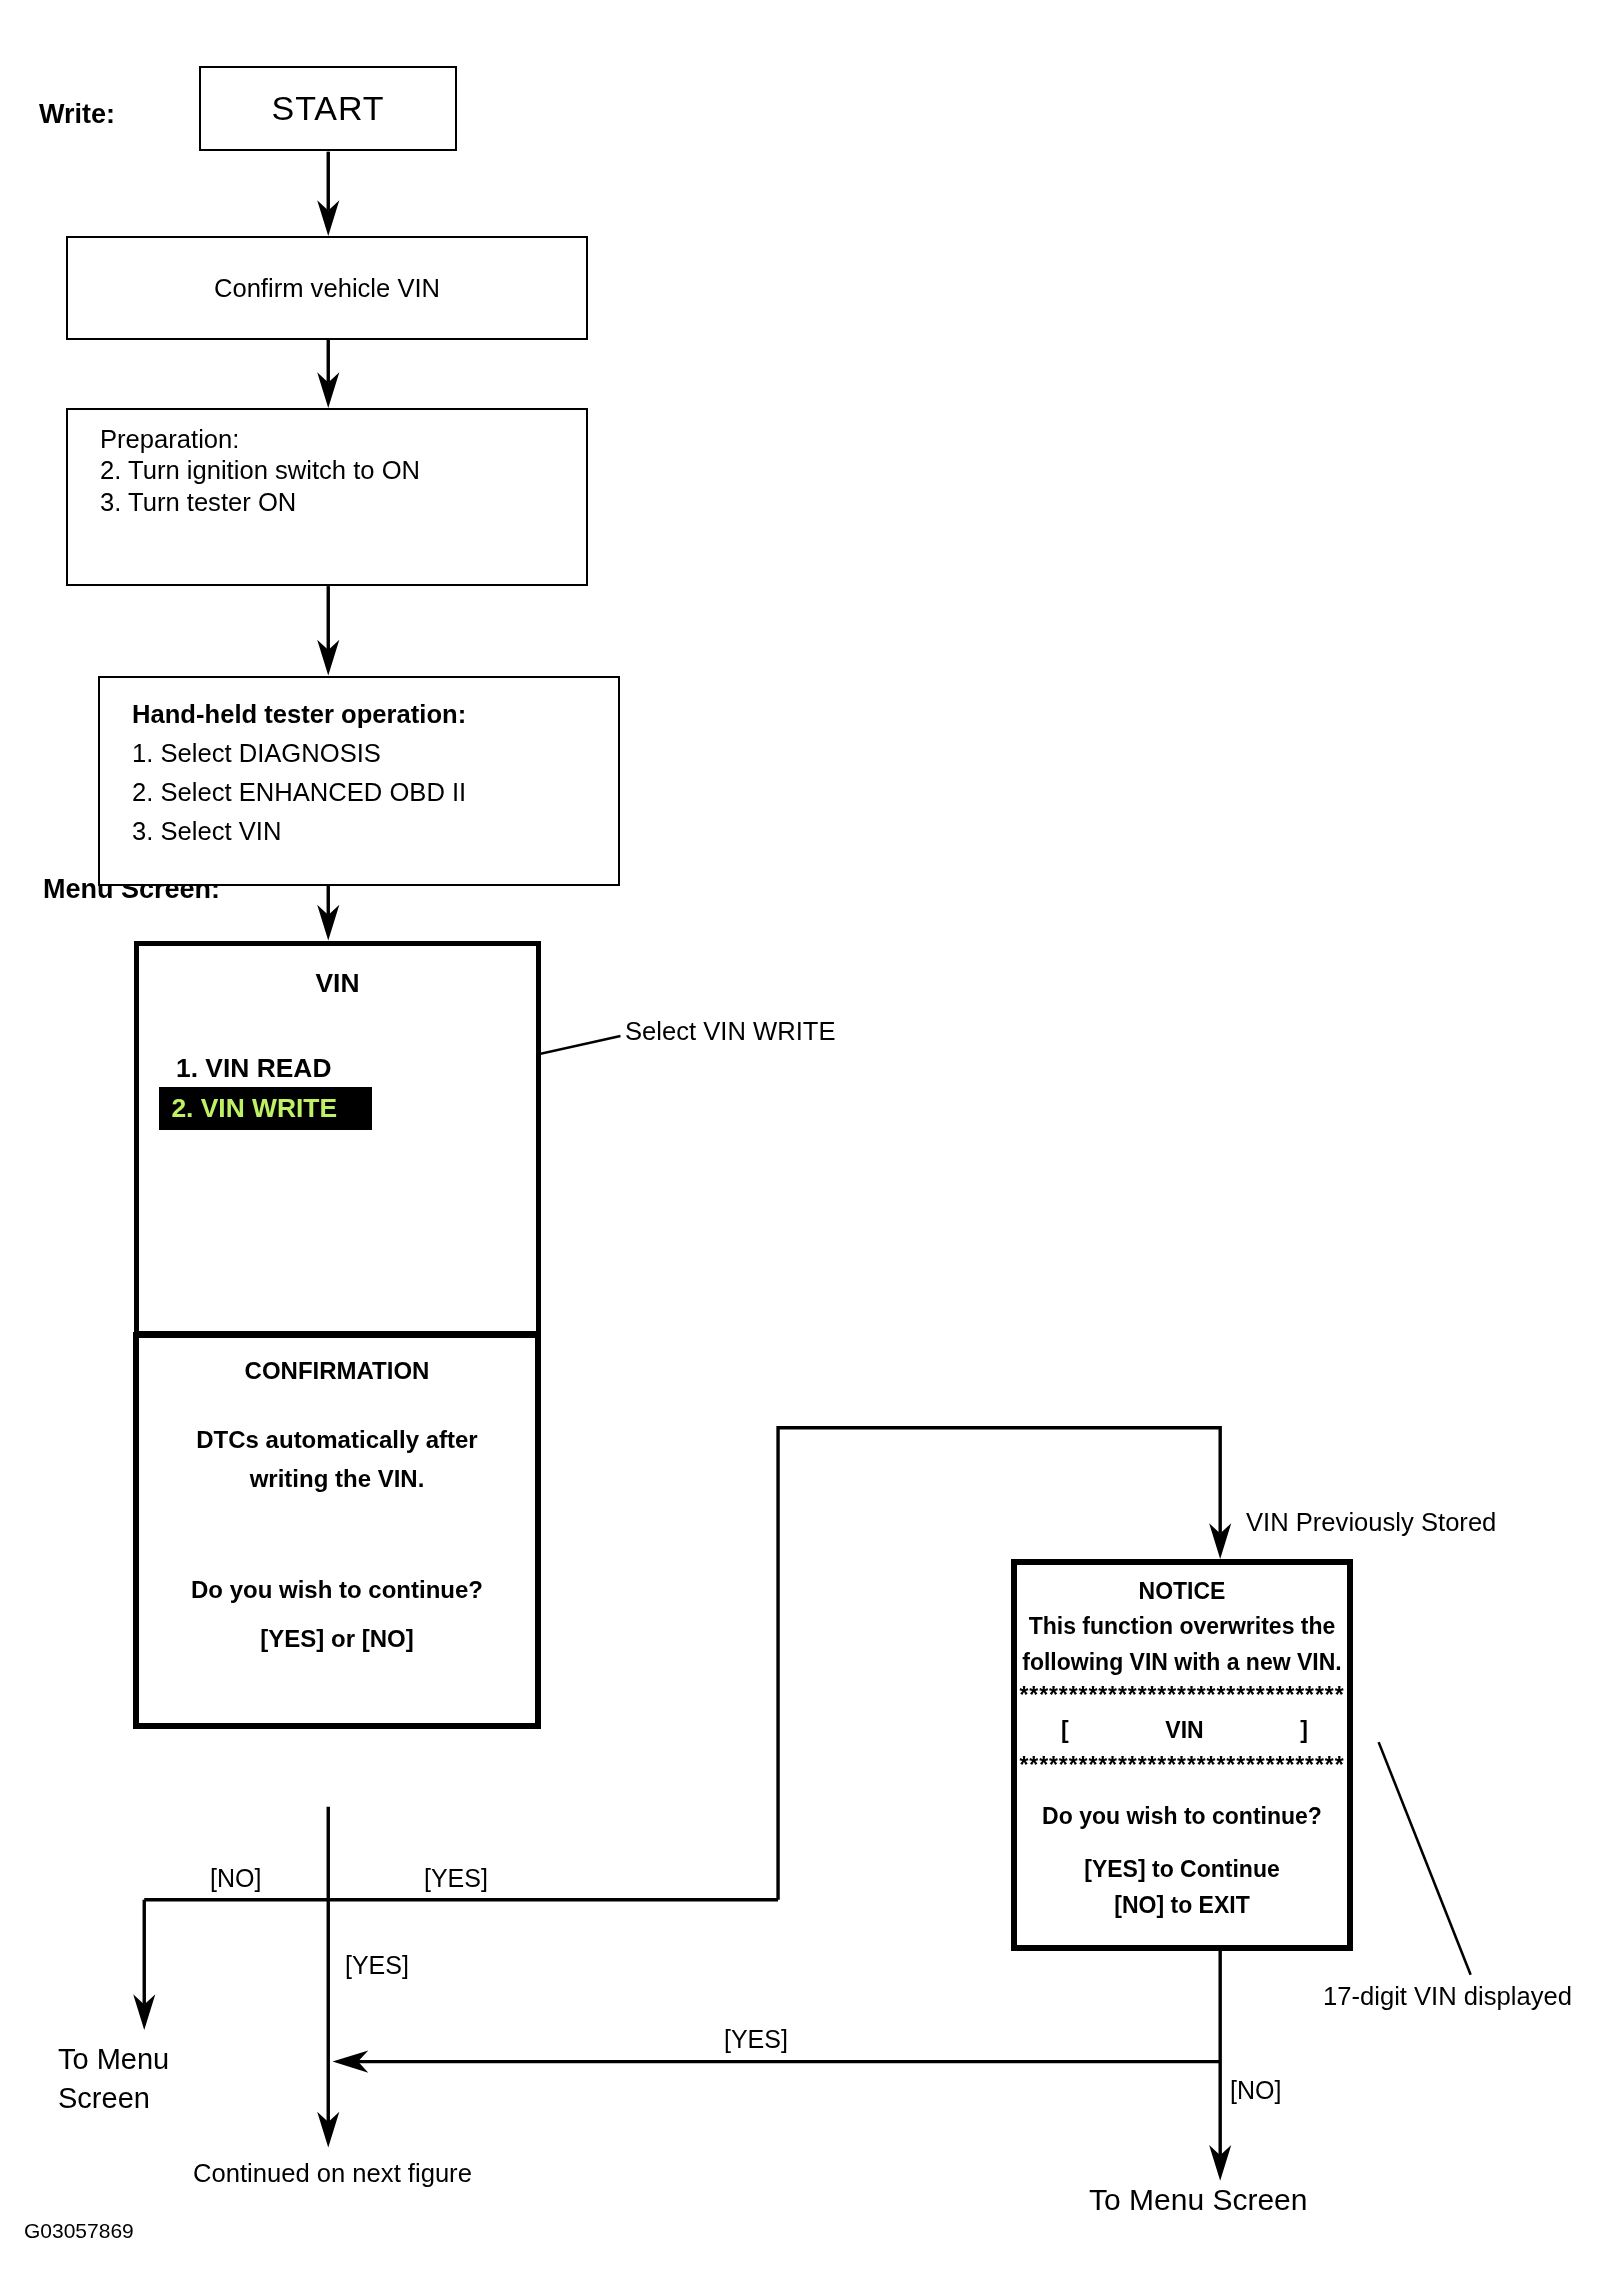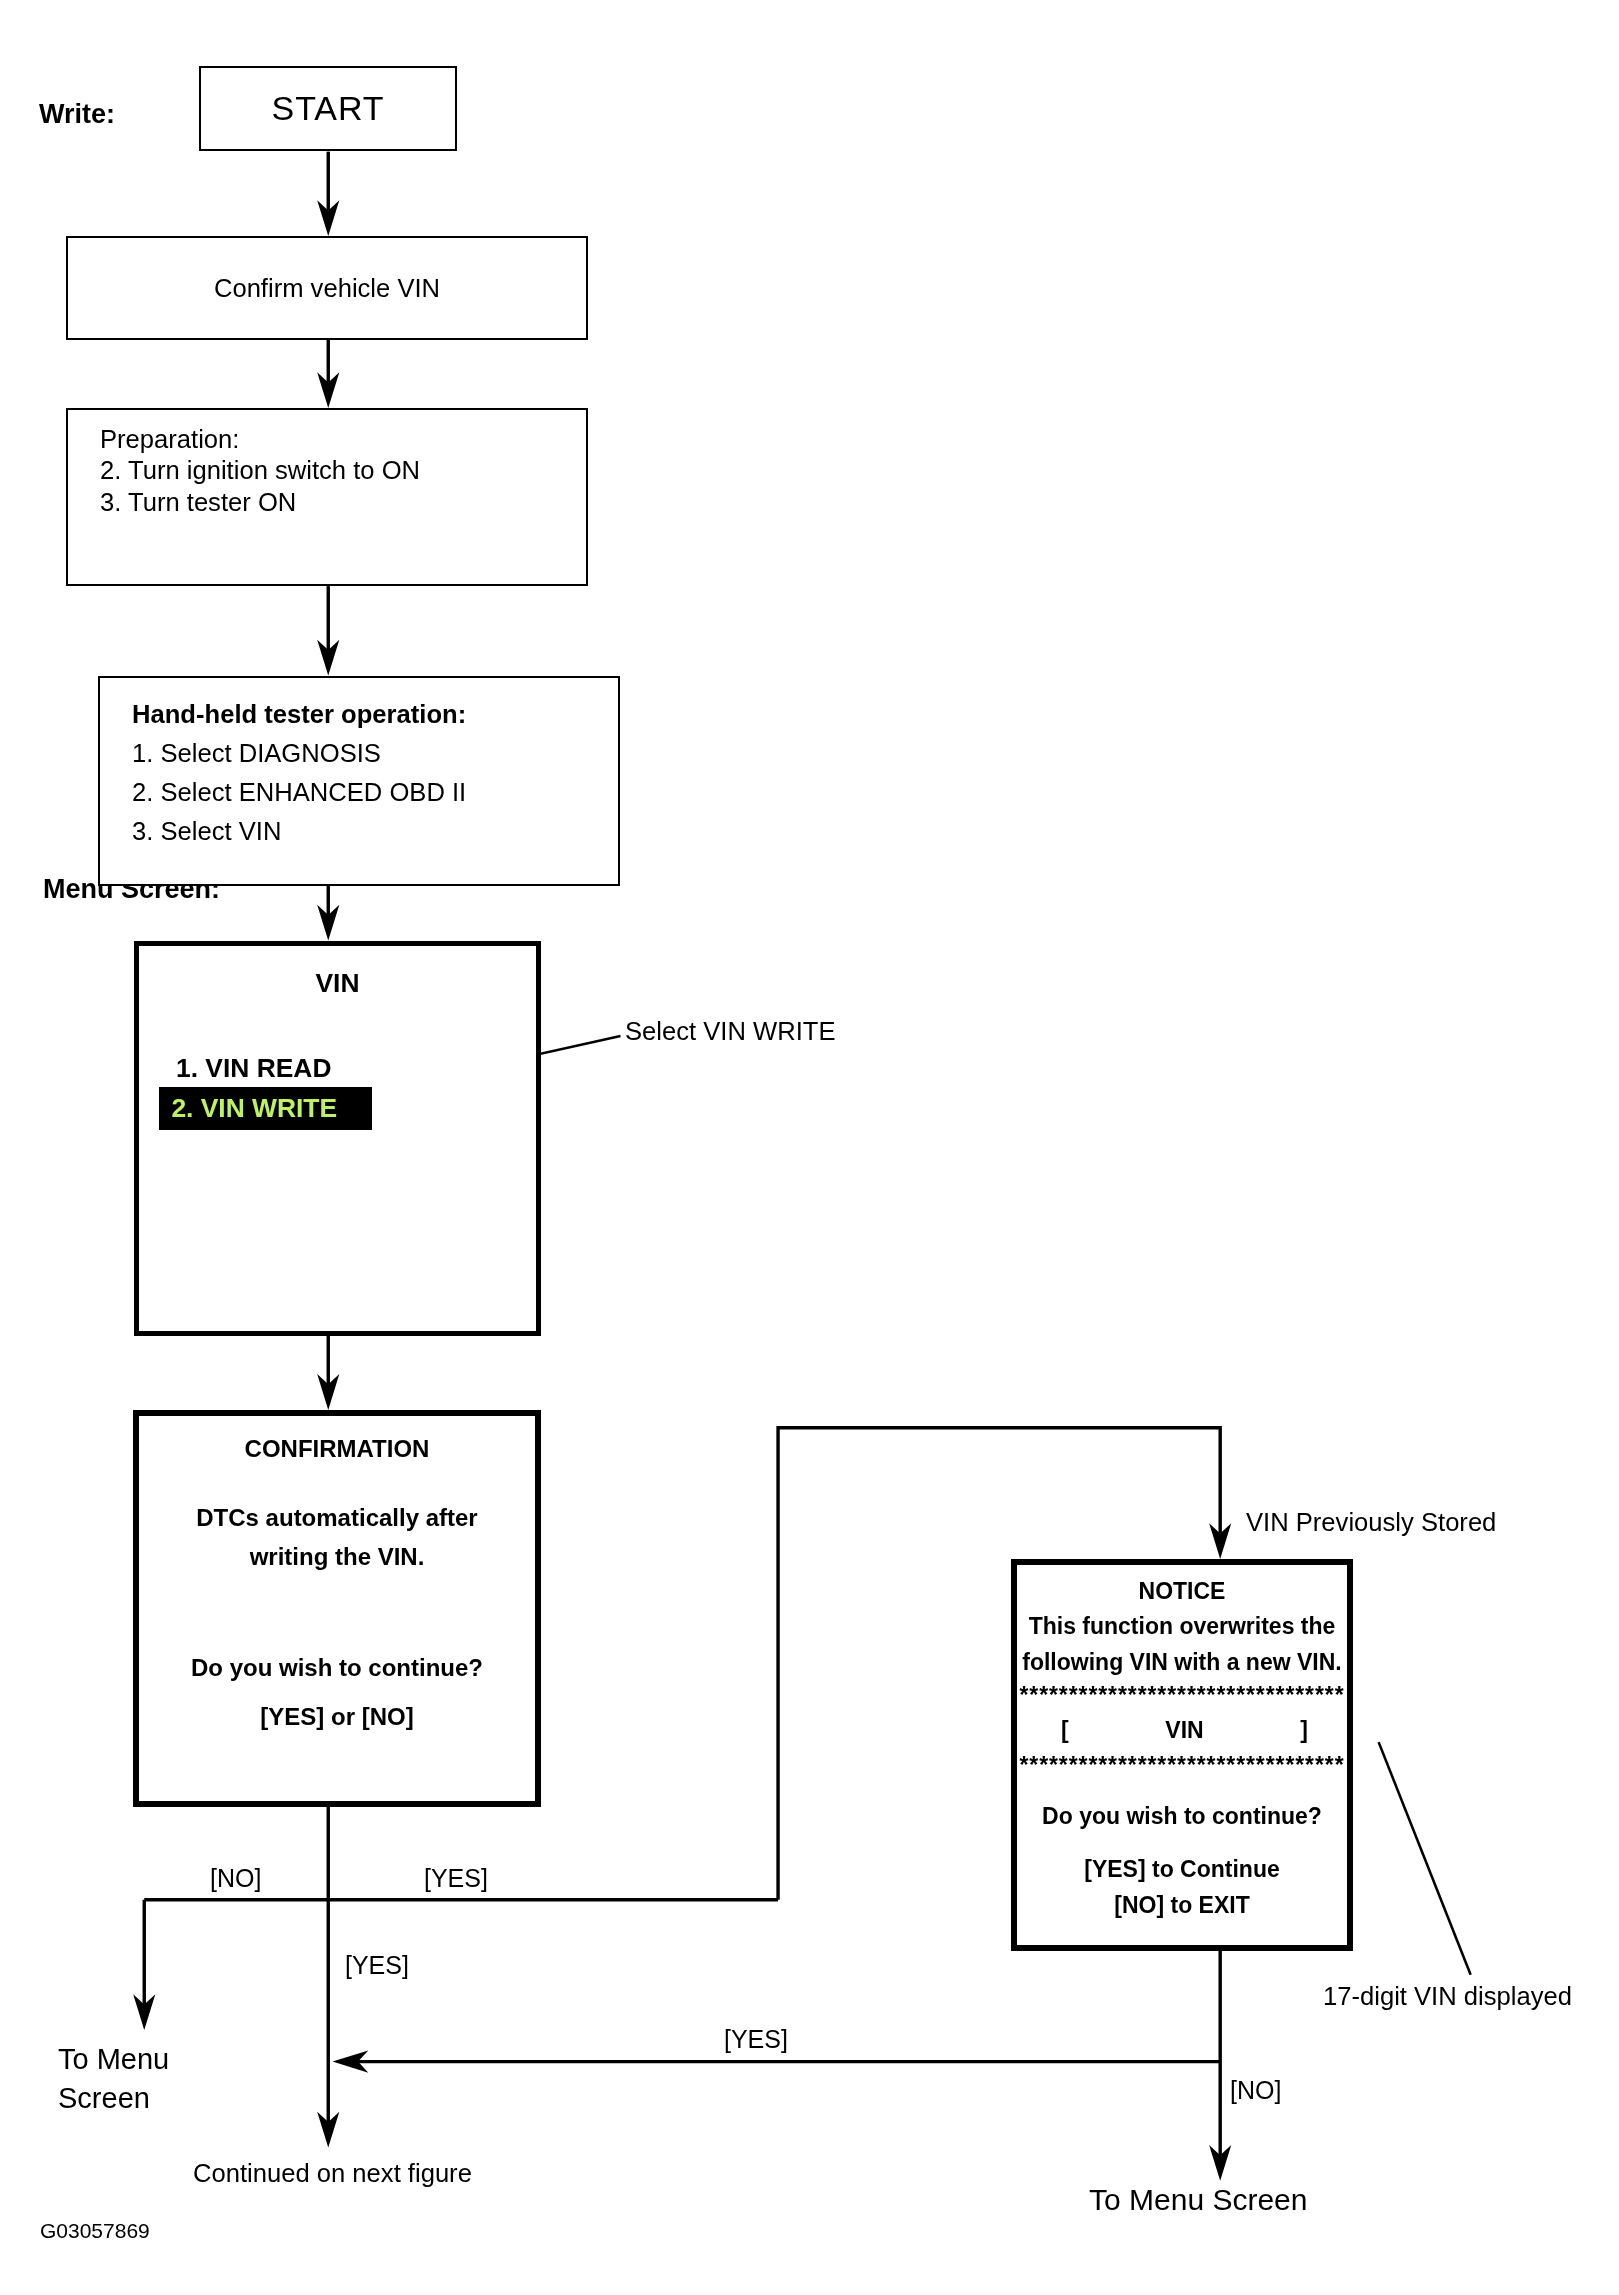--- a/index.html
+++ b/index.html
@@ -102,21 +102,21 @@
 
   <div class="box thick6" style="left:134px;top:941px;width:407px;height:395px;">
     <span class="vin-title">VIN</span>
     <span class="vin-read">1. VIN READ</span>
     <div class="vin-write-hl">
       <span>2. VIN WRITE</span>
     </div>
   </div>
   <div class="abs t30" style="left:625px;top:1017px;">Select VIN WRITE</div>
 
-  <div class="box thick7 confbox" style="left:133px;top:1410px;width:408px;height:397px;">
+  <div class="box thick7 confbox" style="left:133px;top:1332px;width:408px;height:397px;">
     <div class="title">CONFIRMATION</div>
     <div class="body">
       <div>DTCs automatically after</div>
       <div>writing the VIN.</div>
     </div>
     <div class="question">Do you wish to continue?</div>
     <div class="options">[YES] or [NO]</div>
   </div>
 
   <div class="box thick7 noticebox" style="left:1011px;top:1559px;width:342px;height:392px;">
@@ -144,16 +144,16 @@
   <div class="abs t29" style="left:724px;top:2025px;">[YES]</div>
   <div class="abs t29" style="left:1230px;top:2076px;">[NO]</div>
 
   <div class="abs terminal1" style="left:58px;top:2040px;">
     <div>To Menu</div>
     <div>Screen</div>
   </div>
   <div class="abs t30" style="left:193px;top:2159px;">Continued on next figure</div>
   <div class="abs terminal2" style="left:1089px;top:2183px;">To Menu Screen</div>
 
-  <div class="abs figid" style="left:40px;top:2219px;">G03057869</div>
+  <div class="abs figid" style="left:24px;top:2219px;">G03057869</div>
 
 </div>
 
 
 </body></html>

